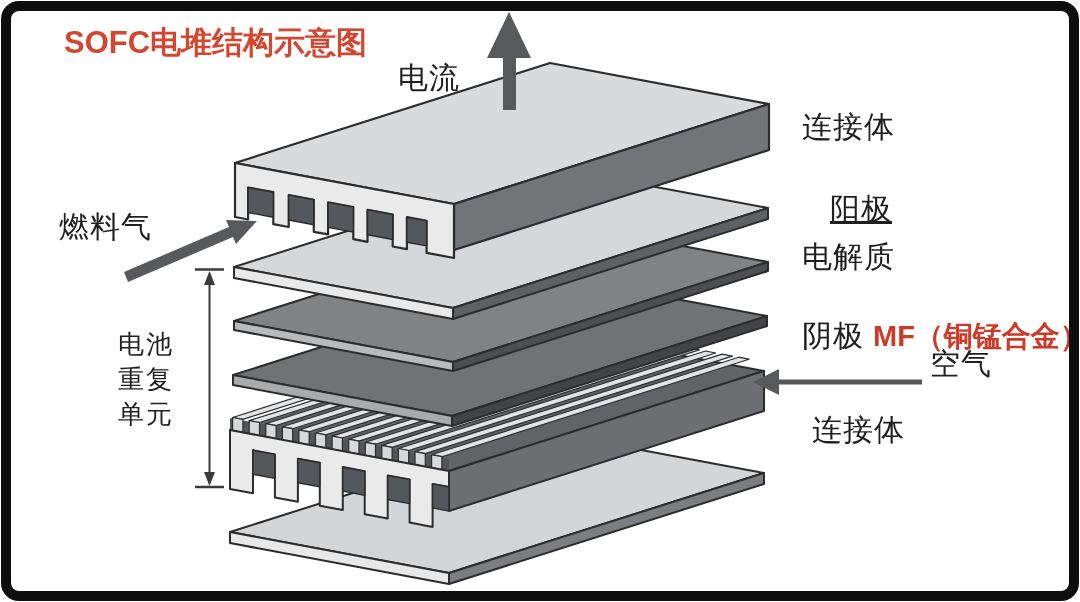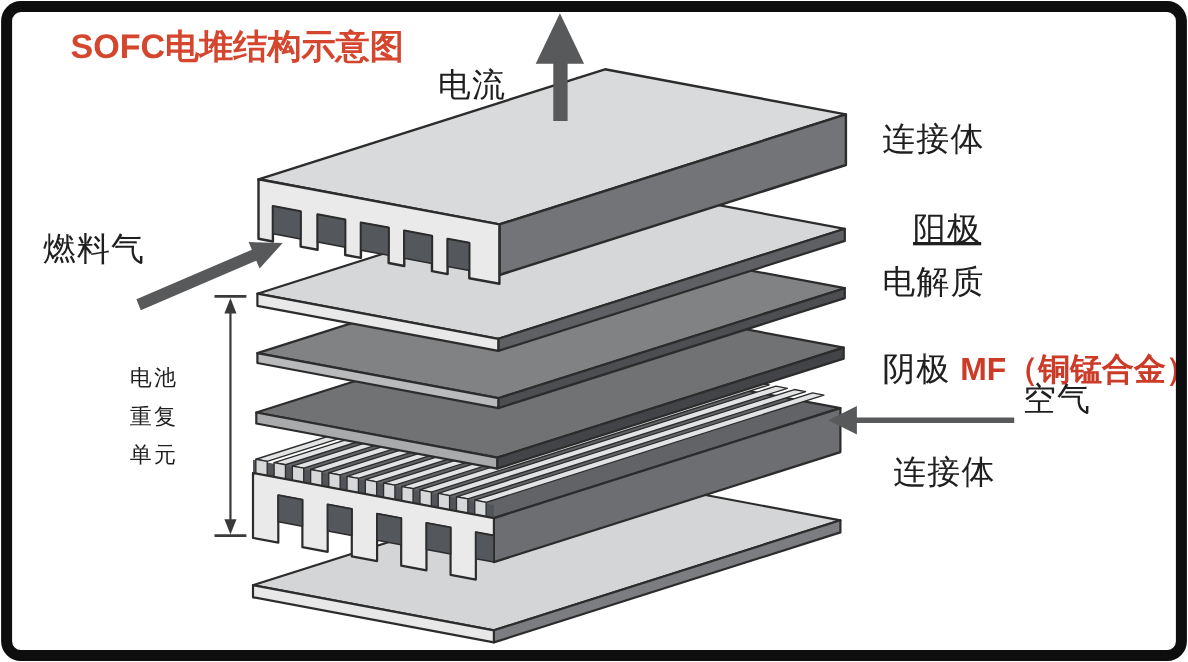--- a/index.html
+++ b/index.html
@@ -9,21 +9,21 @@
          border-radius:18px;pointer-events:none;z-index:40;}
   #diagram{position:absolute;left:0;top:0;z-index:10;}
   .lbl{position:absolute;font-size:30px;color:var(--ink,#1f1f1f);
        letter-spacing:1px;line-height:1.2;white-space:nowrap;z-index:30;}
   .title{font-family:"Liberation Sans","DejaVu Sans",sans-serif;
          font-weight:bold;font-size:31px;color:var(--title-red,#d5462f);
          letter-spacing:0;margin-left:31px;}
   .accent{font-family:"Liberation Sans","DejaVu Sans",sans-serif;
           font-weight:bold;color:var(--accent-red,#cc3a28);font-size:29px;
           margin-left:9px;letter-spacing:0;}
-  .multiline{white-space:pre-line;line-height:35px;font-size:20px;letter-spacing:2px;text-align:right;}
+  .multiline{white-space:pre-line;line-height:35px;font-size:26px;letter-spacing:2px;text-align:right;}
 </style>
 </head>
 <body>
 
 <div id="frame"></div>
 
 <svg id="diagram" width="1080" height="602" viewBox="0 0 1080 602">
     <g>
       <path d="M230.0,532.0L545.0,432.0L764.0,473.0L449.0,573.0Z" fill="#d4d5d6" stroke="#2c2c2c" stroke-width="2" stroke-linejoin="round"></path>
       <path d="M449.0,573.0L764.0,473.0L764.0,484.0L449.0,584.0Z" fill="#7b7d80" stroke="#2c2c2c" stroke-width="2" stroke-linejoin="round"></path>
@@ -121,17 +121,17 @@
 <div class="lbl" style="left:802px;top:239px;">电解质</div>
 
 <div class="lbl" style="left:802px;top:318px;">
   <span>阴极</span><span class="accent">MF（铜锰合金）</span>
 </div>
 
 <div class="lbl" style="left:930px;top:346px;">空气</div>
 
 <div class="lbl" style="left:812px;top:412px;">连接体</div>
 
-<div class="lbl" style="left:39px;top:209px;text-align:center;">燃料气</div>
+<div class="lbl" style="left:59px;top:209px;text-align:center;">燃料气</div>
 
 <div class="lbl multiline" style="left:118px;top:327px;">电池
 重复
 单元</div>
 
 </body></html>

